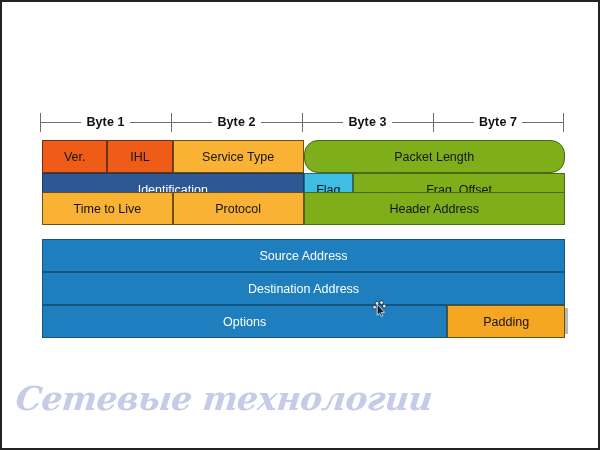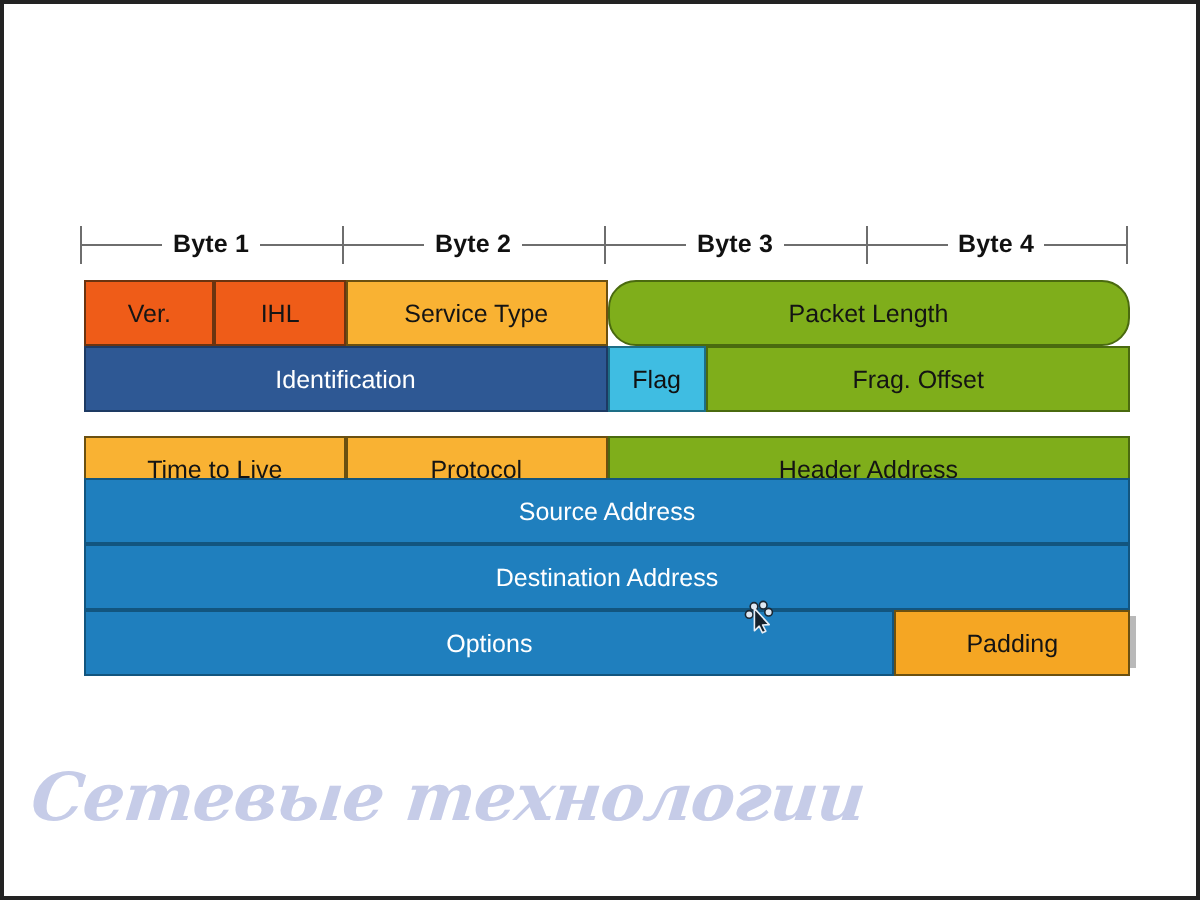--- a/index.html
+++ b/index.html
@@ -159,40 +159,40 @@
     <div class="ruler-seg" style="left:0px;width:131px;">
       <span class="ruler-label">Byte 1</span>
     </div>
     <div class="ruler-seg" style="left:131px;width:131px;">
       <span class="ruler-label">Byte 2</span>
     </div>
     <div class="ruler-seg" style="left:262px;width:131px;">
       <span class="ruler-label">Byte 3</span>
     </div>
     <div class="ruler-seg" style="left:393px;width:130px;">
-      <span class="ruler-label">Byte 4</span>
+      <span class="ruler-label">Byte 7</span>
     </div>
   </div>
 
   <div id="header-table">
 
     <div class="hrow" style="top:0px;">
       <div class="hcell c-red" style="left:0%;width:12.5%;">Ver.</div>
       <div class="hcell c-red" style="left:12.5%;width:12.5%;">IHL</div>
       <div class="hcell c-amber" style="left:25%;width:25%;">Service Type</div>
       <div class="hcell c-green" style="left:50%;width:50%;border-radius:14px;">Packet Length</div>
     </div>
 
     <div class="hrow" style="top:33px;">
       <div class="hcell c-navy" style="left:0%;width:50%;">Identification</div>
       <div class="hcell c-cyan" style="left:50%;width:9.5%;">Flag</div>
       <div class="hcell c-green" style="left:59.5%;width:40.5%;">Frag. Offset</div>
     </div>
 
-    <div class="hrow" style="top:78px;">
+    <div class="hrow" style="top:52px;">
       <div class="hcell c-amber" style="left:0%;width:25%;">Time to Live</div>
       <div class="hcell c-amber" style="left:25%;width:25%;">Protocol</div>
       <div class="hcell c-green" style="left:50%;width:50%;">Header Address</div>
     </div>
 
     <div class="hrow" style="top:99px;">
       <div class="hcell c-blue" style="left:0%;width:100%;">Source Address</div>
     </div>
 
     <div class="hrow" style="top:132px;">

